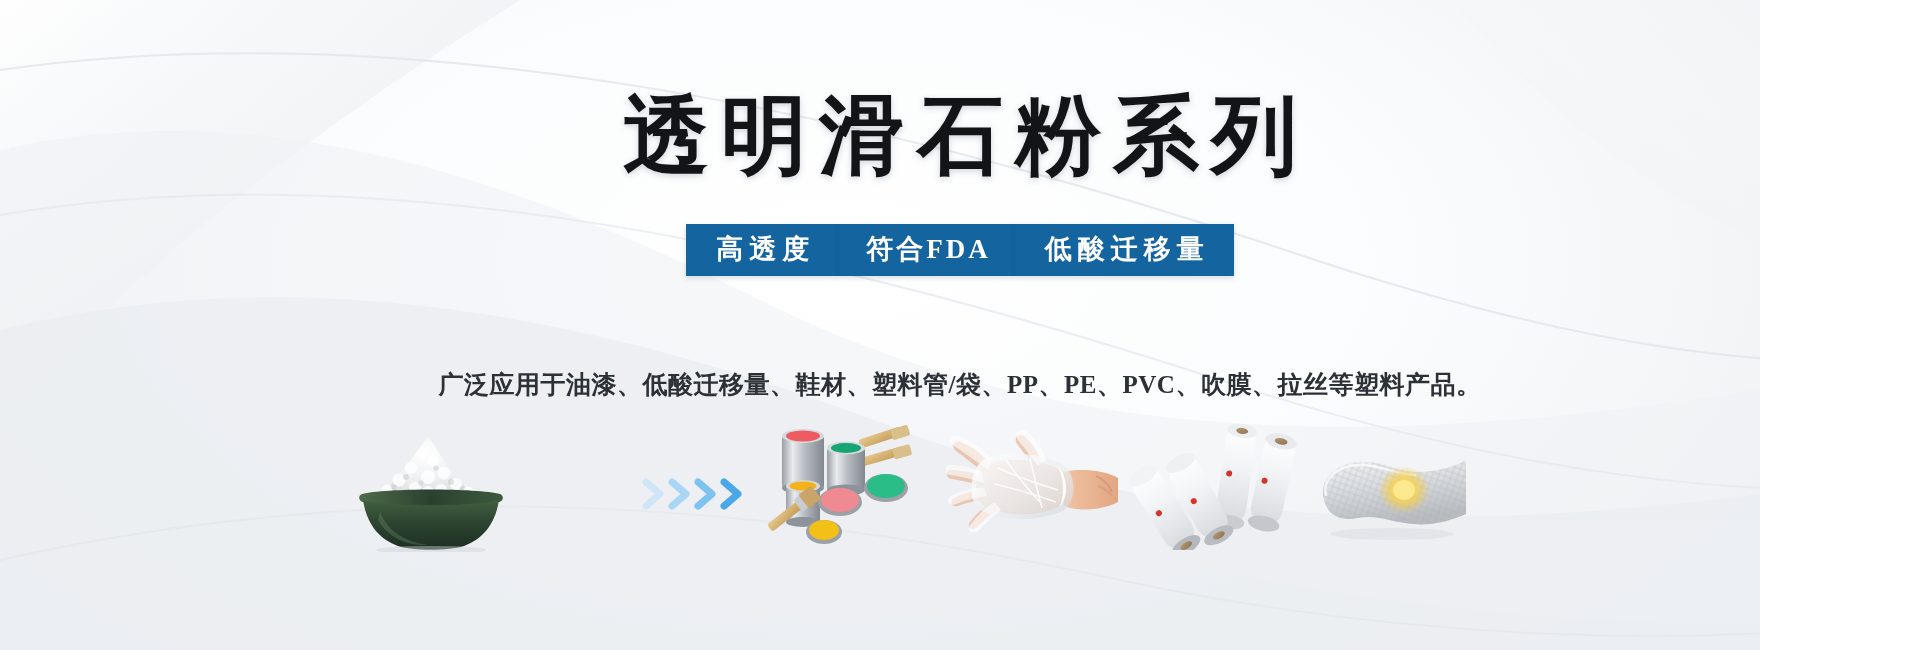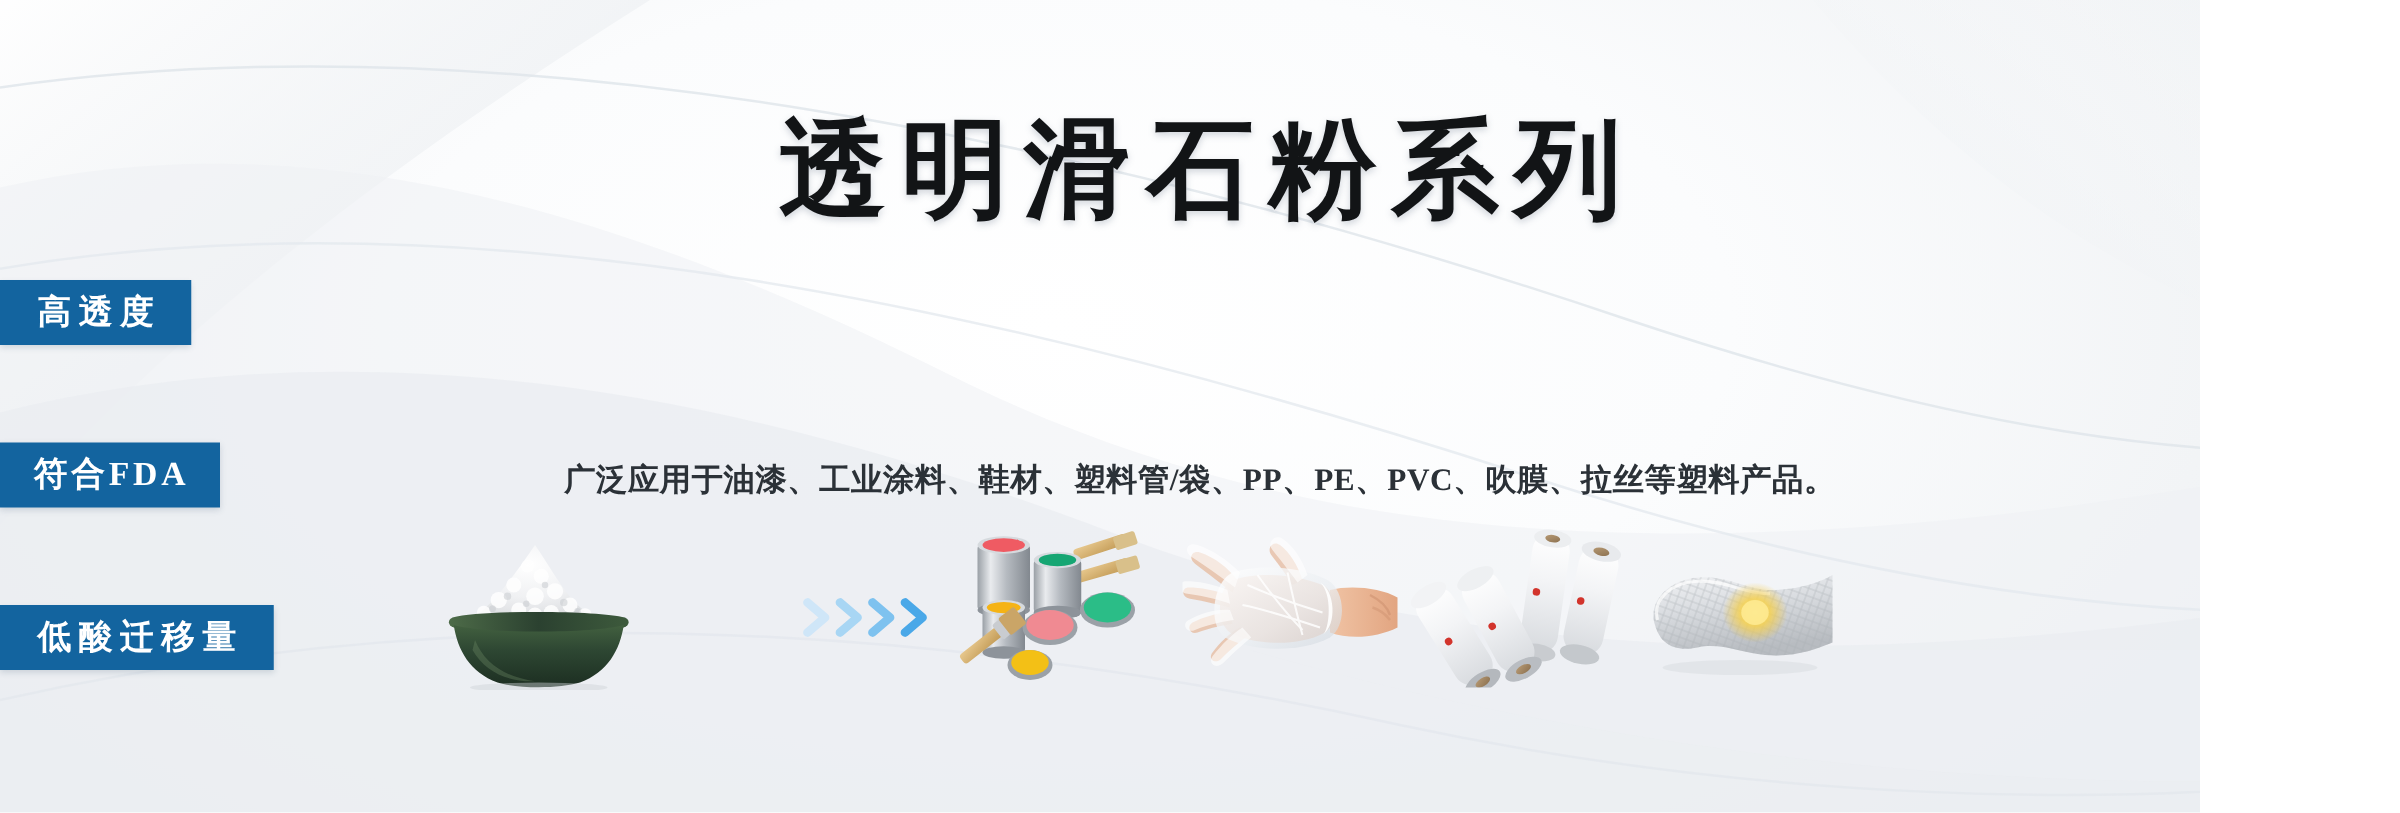--- a/index.html
+++ b/index.html
@@ -21,21 +21,21 @@
   .title{
     position:absolute;left:0;top:88px;width:1920px;text-align:center;
     font-family:"Liberation Serif","DejaVu Serif",serif;
     font-size:86px;line-height:96px;font-weight:700;color:#121416;
     letter-spacing:12px;text-indent:12px;
     text-shadow:0 2px 6px rgba(90,105,125,.28), 0 1px 0 rgba(255,255,255,.6);
     white-space:nowrap;
   }
   .badges{
     position:absolute;left:0;top:224px;width:1920px;
-    display:flex;justify-content:center;align-items:flex-start;gap:78px;flex-direction:column;
+    display:flex;justify-content:center;align-items:flex-start;
   }
   .badge{
     background:#13649f;color:#ffffff;
     font-family:"Liberation Serif","DejaVu Serif",serif;
     font-size:27px;font-weight:700;letter-spacing:6px;text-indent:6px;
     padding:9px 24px 11px 24px;line-height:32px;white-space:nowrap;
     box-shadow:0 2px 5px rgba(40,70,100,.18);
   }
   .badge.fda{letter-spacing:3px;text-indent:3px;}
   .desc{
@@ -97,21 +97,21 @@
   <div class="content">
 
     <div class="title">透明滑石粉系列</div>
 
     <div class="badges">
       <div class="badge">高透度</div>
       <div class="badge fda">符合FDA</div>
       <div class="badge">低酸迁移量</div>
     </div>
 
-    <div class="desc">广泛应用于油漆、工业涂料、鞋材、塑料管/袋、PP、PE、PVC、吹膜、拉丝等塑料产品。</div>
+    <div class="desc">广泛应用于油漆、低酸迁移量、鞋材、塑料管/袋、PP、PE、PVC、吹膜、拉丝等塑料产品。</div>
 
     <div class="strip">
 
       <div class="item bowl-wrap">
         <svg class="bowl-svg" viewBox="0 0 190 132">
           <defs>
             <linearGradient id="bowlG" x1="0" y1="0" x2="0" y2="1">
               <stop offset="0%" stop-color="#42603f"></stop>
               <stop offset="40%" stop-color="#2e4733"></stop>
               <stop offset="100%" stop-color="#1c2e21"></stop>

